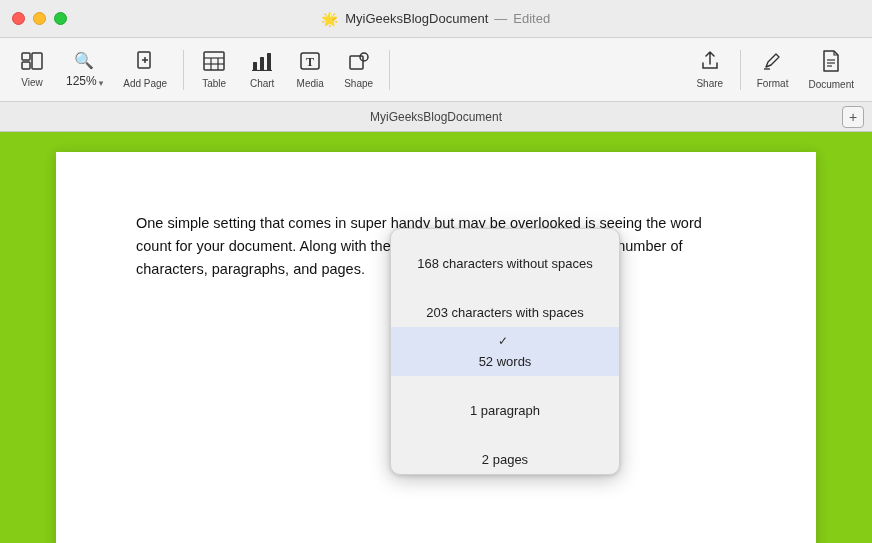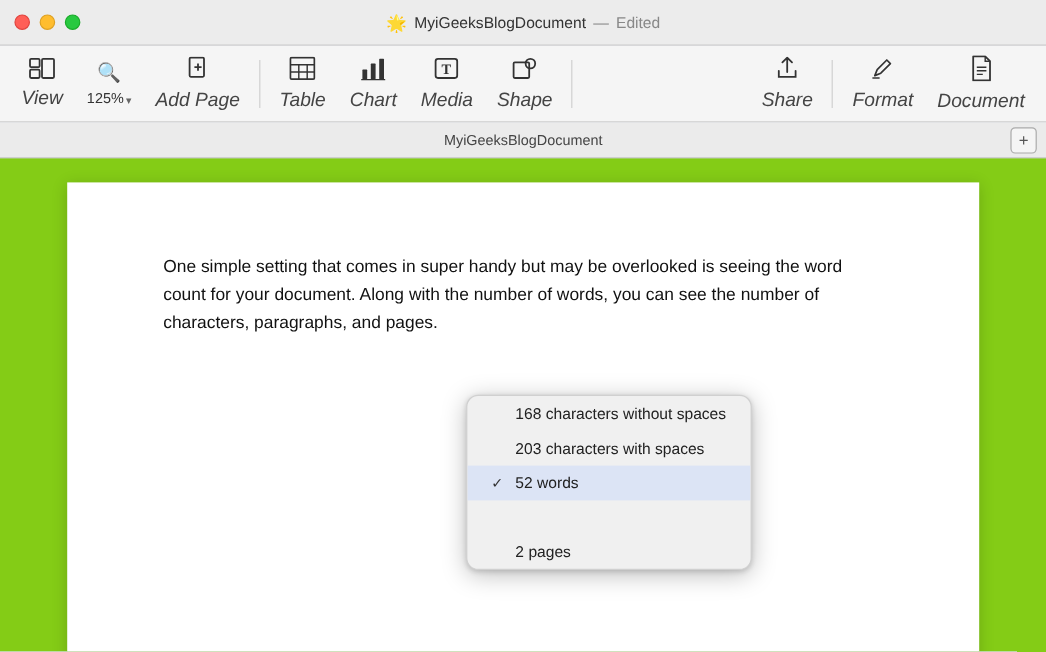--- a/index.html
+++ b/index.html
@@ -87,24 +87,23 @@
       min-width: 44px;
     }
 
     .toolbar-item .icon {
       font-size: 20px;
       color: #333;
       line-height: 1;
     }
 
     .toolbar-item .label {
-      font-size: 16px;
+      font-size: 10px;
       color: #444;
       white-space: nowrap;
-      font-style: italic;
     }
 
     .toolbar-separator {
       width: 1px;
       height: 40px;
       background: #d0d0d0;
       margin: 0 4px;
       flex-shrink: 0;
     }
 
@@ -214,20 +213,21 @@
 
     .popup-item {
       padding: 7px 20px;
       font-size: 13px;
       color: #222;
       cursor: pointer;
       display: flex;
       align-items: center;
       gap: 6px;
       background: transparent;
+      flex-direction: column;
     }
 
     .popup-item.selected {
       background: #dce4f5;
     }
 
     .popup-item .checkmark {
       font-size: 12px;
       color: #333;
       width: 14px;
@@ -394,19 +394,20 @@
     <div class="popup-item">
       <span class="checkmark">&nbsp;</span>
       <span class="item-text">203 characters with spaces</span>
     </div>
     <div class="popup-item selected">
       <span class="checkmark">✓</span>
       <span class="item-text">52 words</span>
     </div>
     <div class="popup-item">
       <span class="checkmark">&nbsp;</span>
+      <span class="item-text">1 paragraph</span>
     </div>
     <div class="popup-item">
       <span class="checkmark">&nbsp;</span>
       <span class="item-text">2 pages</span>
     </div>
   </div>
 </div>
 
 </body></html>

